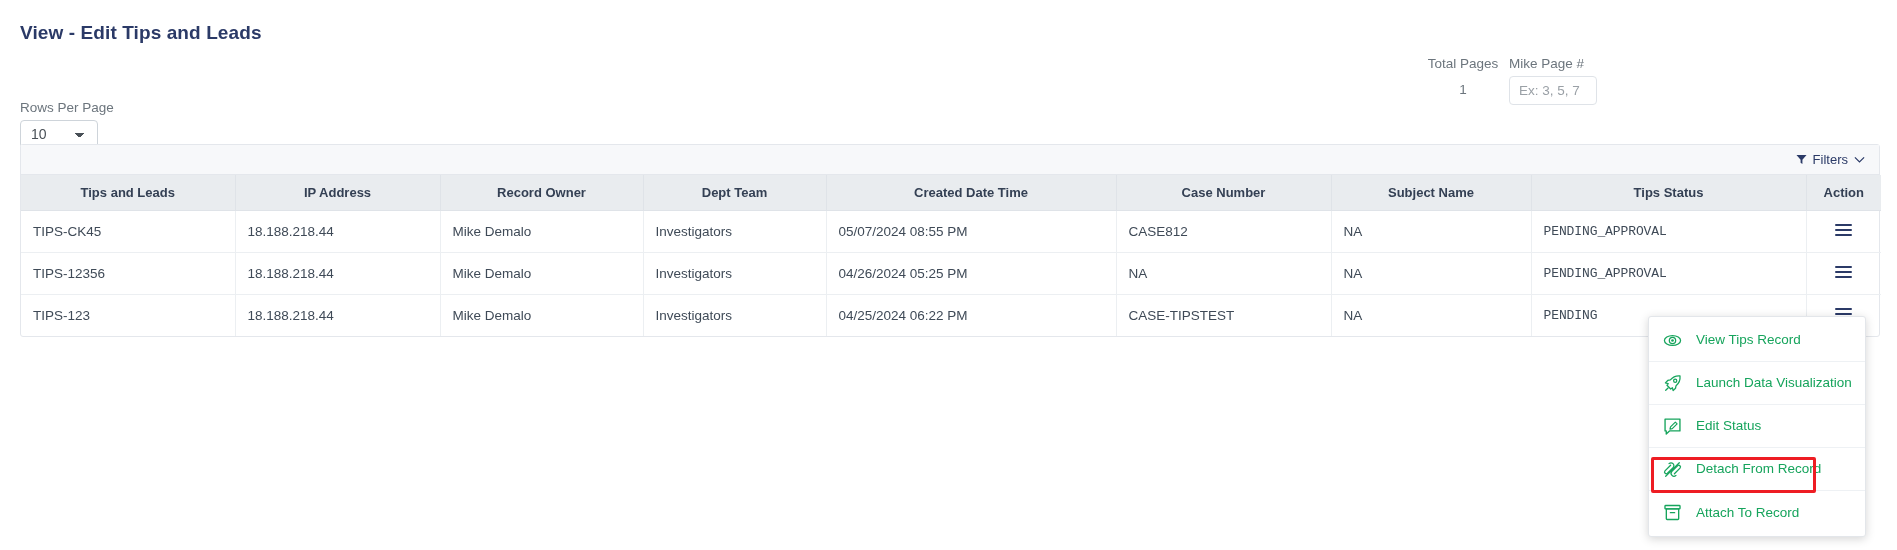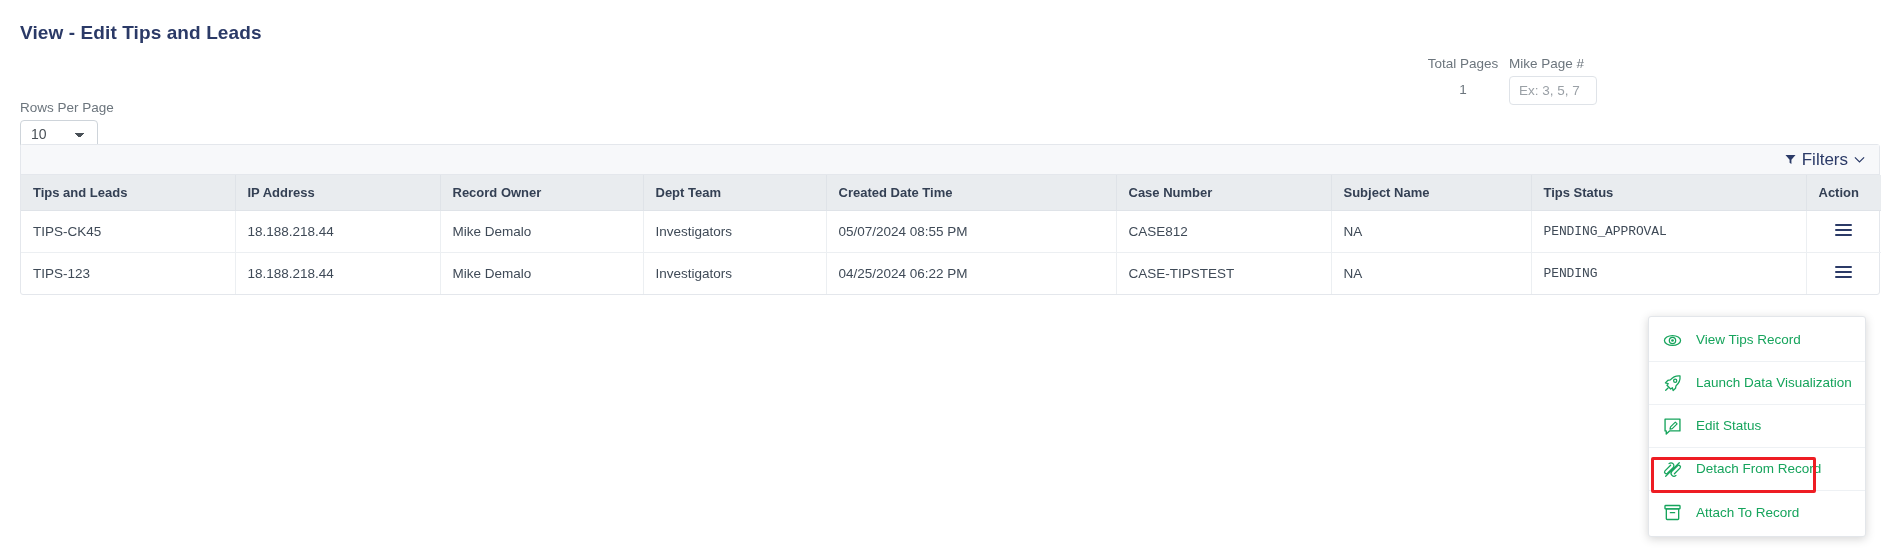--- a/index.html
+++ b/index.html
@@ -58,30 +58,30 @@
     border: 1px solid #e4e7ec; border-radius: 3px; background: #fff;
   }
   .card-toolbar {
     height: 30px; background: #f7f8fa;
     border-bottom: 1px solid #e4e7ec;
     display: flex; align-items: center; justify-content: flex-end;
     padding-right: 14px;
   }
   .filters-btn {
     display: inline-flex; align-items: center; gap: 6px;
-    font-size: 17px; color: #2b3a67; cursor: pointer; user-select: none;
+    font-size: 13px; color: #2b3a67; cursor: pointer; user-select: none;
   }
   .funnel { width: 11px; height: 11px; display:block; }
   .chev { width: 11px; height: 8px; display:block; }
 
   table { width: 100%; border-collapse: collapse; table-layout: fixed; }
   thead th {
     background: #e9ecef;
     font-size: 13px; font-weight: bold; color: #344054;
-    text-align: left; padding: 10px 12px;
+    text-align: center; padding: 10px 12px;
     border-right: 1px solid #dfe3e8;
     border-bottom: 1px solid #dfe3e8;
     white-space: nowrap; overflow:hidden; text-overflow: ellipsis;
   }
   thead th:last-child { border-right: none; }
   tbody td {
     font-size: 13.5px; color: #3f4a57;
     padding: 10px 12px;
     border-right: 1px solid #eceff2;
     border-bottom: 1px solid #eceff2;
@@ -200,20 +200,35 @@
           <td>CASE812</td>
           <td>NA</td>
           <td class="mono">PENDING_APPROVAL</td>
           <td class="action-cell">
             <span class="hamburger">
               <span></span><span></span><span></span>
             </span>
           </td>
         </tr>
         <tr>
+          <td>TIPS-12356</td>
+          <td>18.188.218.44</td>
+          <td>Mike Demalo</td>
+          <td>Investigators</td>
+          <td>04/26/2024 05:25 PM</td>
+          <td>NA</td>
+          <td>NA</td>
+          <td class="mono">PENDING_APPROVAL</td>
+          <td class="action-cell">
+            <span class="hamburger">
+              <span></span><span></span><span></span>
+            </span>
+          </td>
+        </tr>
+        <tr>
           <td>TIPS-123</td>
           <td>18.188.218.44</td>
           <td>Mike Demalo</td>
           <td>Investigators</td>
           <td>04/25/2024 06:22 PM</td>
           <td>CASE-TIPSTEST</td>
           <td>NA</td>
           <td class="mono">PENDING</td>
           <td class="action-cell">
             <span class="hamburger">

